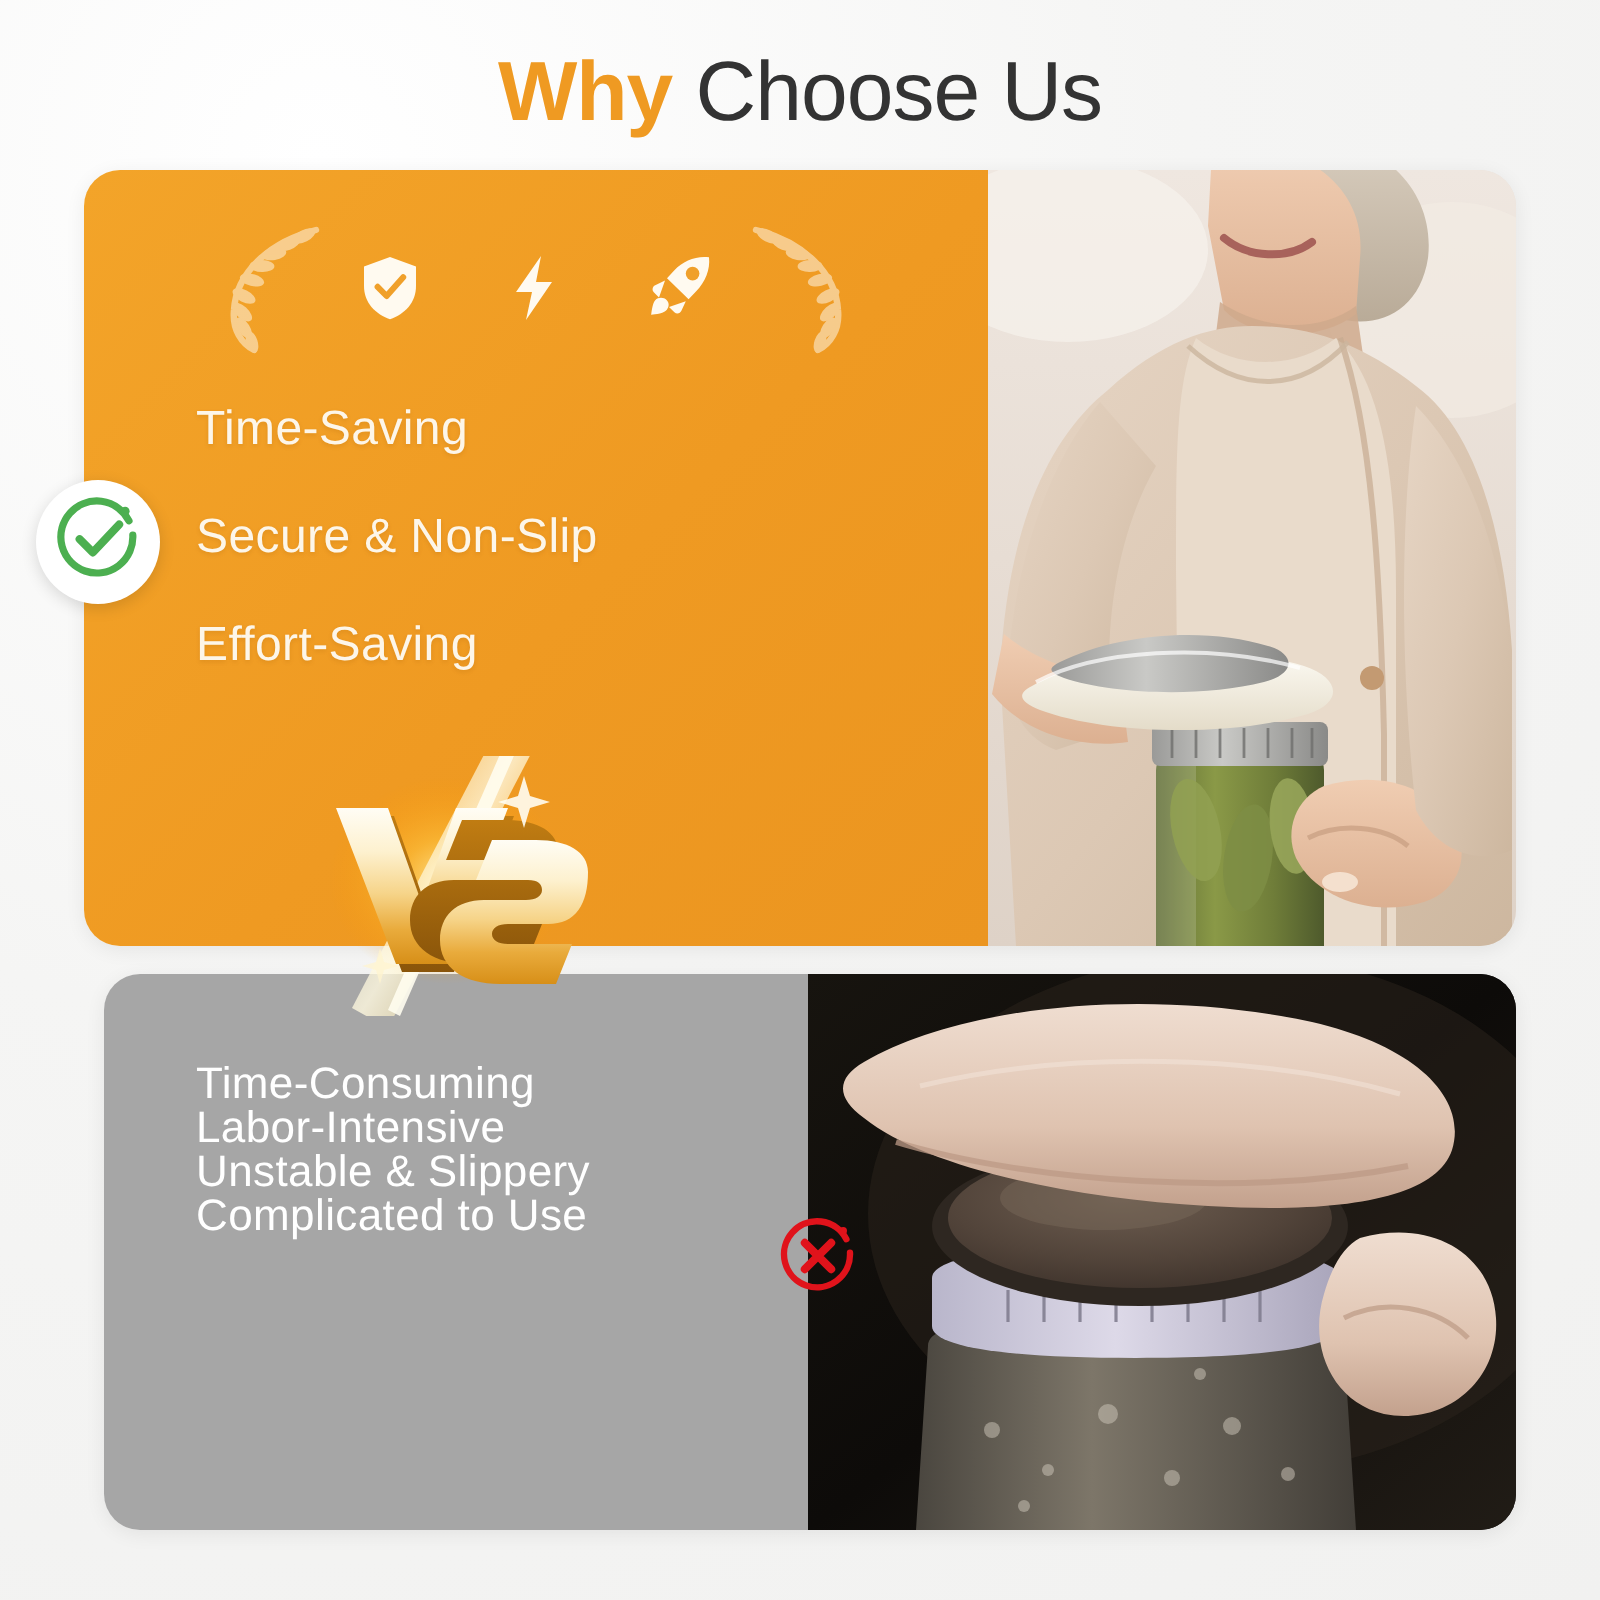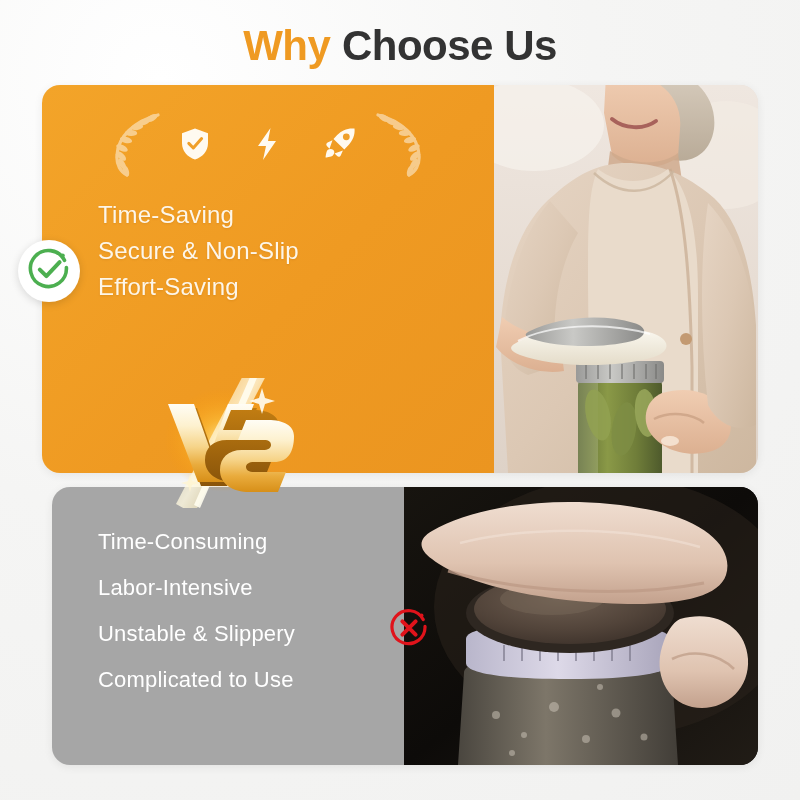--- a/index.html
+++ b/index.html
@@ -23,21 +23,21 @@
     position:absolute; top:22px; left:0; width:800px;
     text-align:center;
     white-space:nowrap;
   }
   .title-word-accent {
     font-size:42px; font-weight:bold; letter-spacing:-0.5px;
     color:#ef9a22;
     text-align:center;
   }
   .title-word-main {
-    font-size:42px; font-weight:bold; letter-spacing:-0.5px;
+    font-size:42px; font-weight:normal; letter-spacing:-0.5px;
     color:#333333;
   }
 
   
   .panel-pro {
     position:absolute;
     left:42px; top:85px;
     width:716px; height:388px;
     border-radius:18px;
     overflow:hidden;
@@ -67,21 +67,21 @@
   .laurel { opacity:0.55; flex:0 0 auto; }
   .badge-icons {
     display:flex; align-items:center; gap:46px;
     margin:0 14px;
   }
   .badge-icons .ic { display:block; }
 
   
   .pro-list {
     position:absolute; left:56px; top:118px;
-    display:flex; flex-direction:column; gap:12px;justify-content:center;
+    display:flex; flex-direction:column; gap:30px;justify-content:center;
   }
   .pro-list li {
     list-style:none;
     color:#fdf6e9;
     font-size:24px;
     letter-spacing:0.2px;
     line-height:1;
     text-shadow:0 1px 2px rgba(150,85,0,0.18);
   }
 
@@ -114,21 +114,21 @@
     flex:0 0 352px;
   }
   .con-right {
     position:relative;
     flex:1 1 auto; height:100%;
     overflow:hidden;
     background:#0d0b0a;
   }
   .con-list {
     position:absolute; left:46px; top:44px;
-    display:flex; flex-direction:column; gap:24px;
+    display:flex; flex-direction:column; 
   }
   .con-list li {
     list-style:none;
     color:#ffffff;
     font-size:22px;
     letter-spacing:0.2px;
     line-height:1;
   }
 
   

